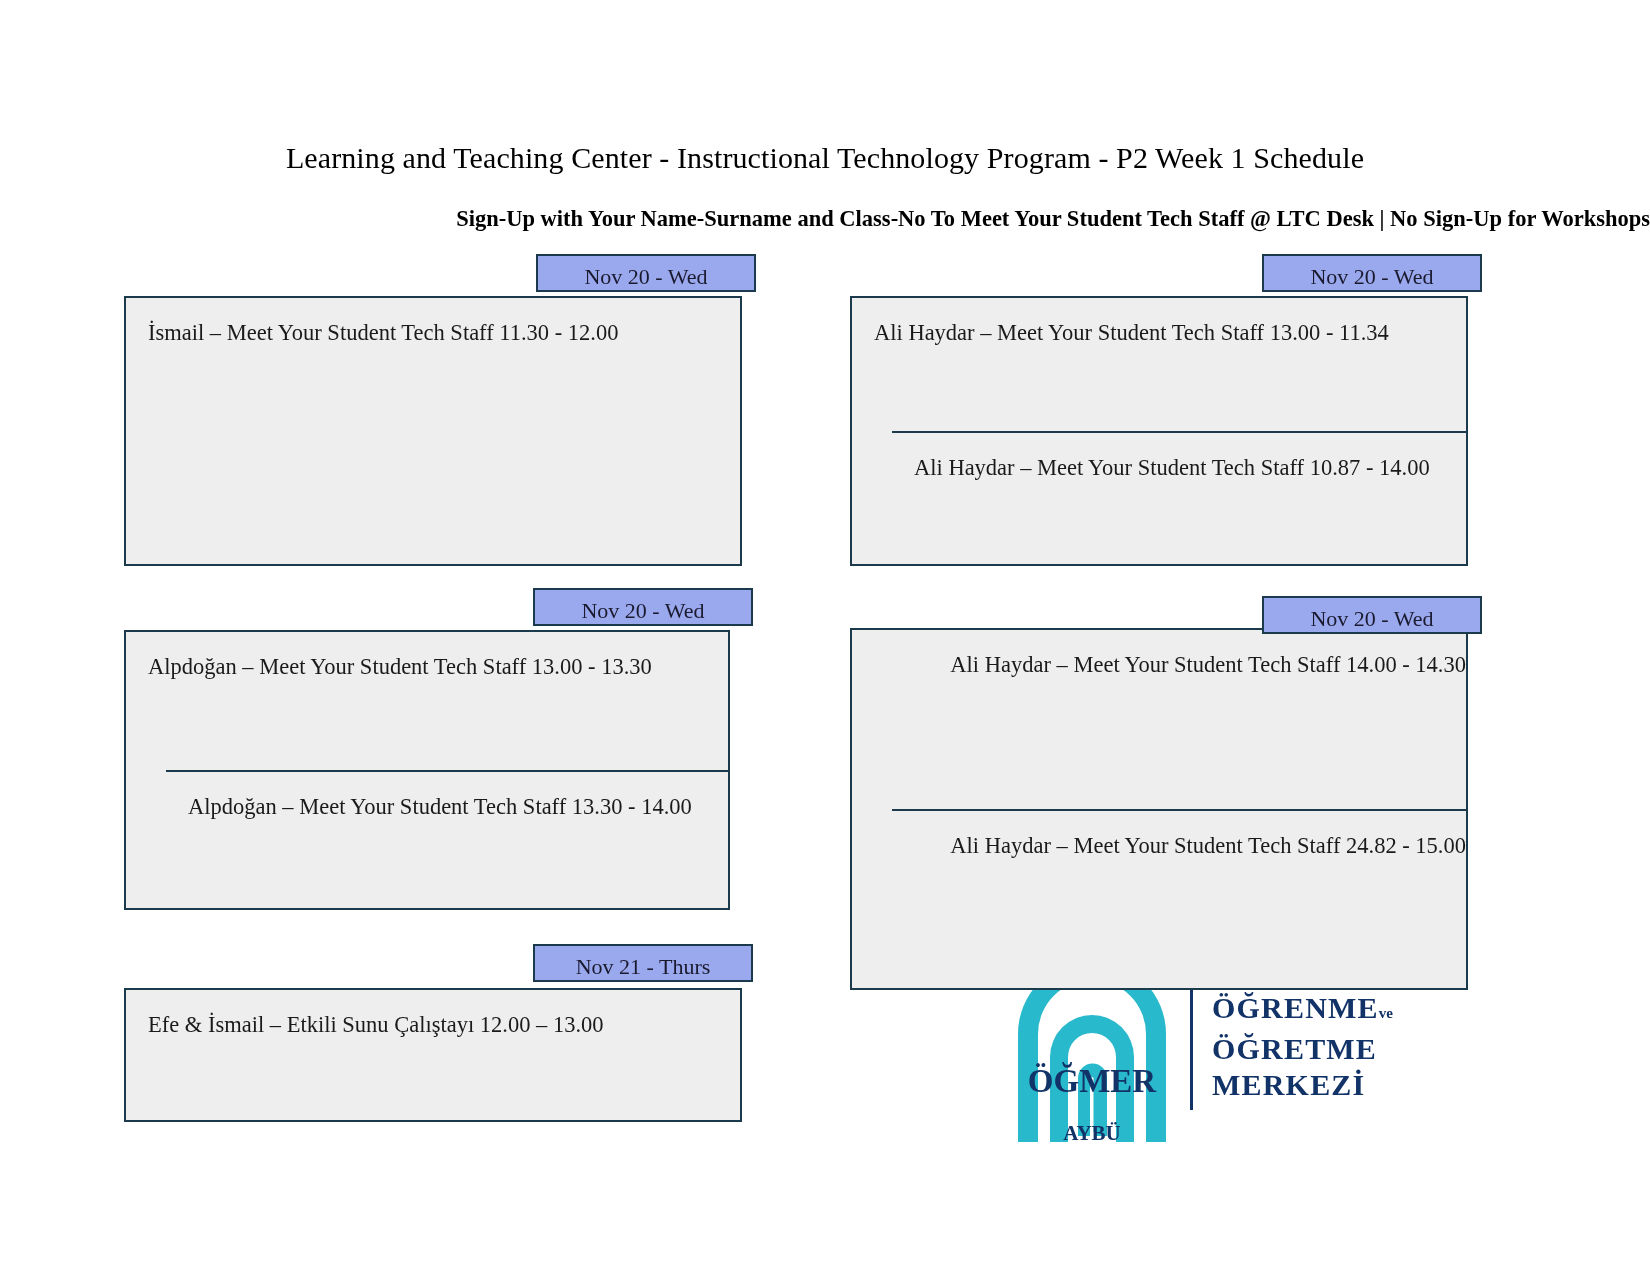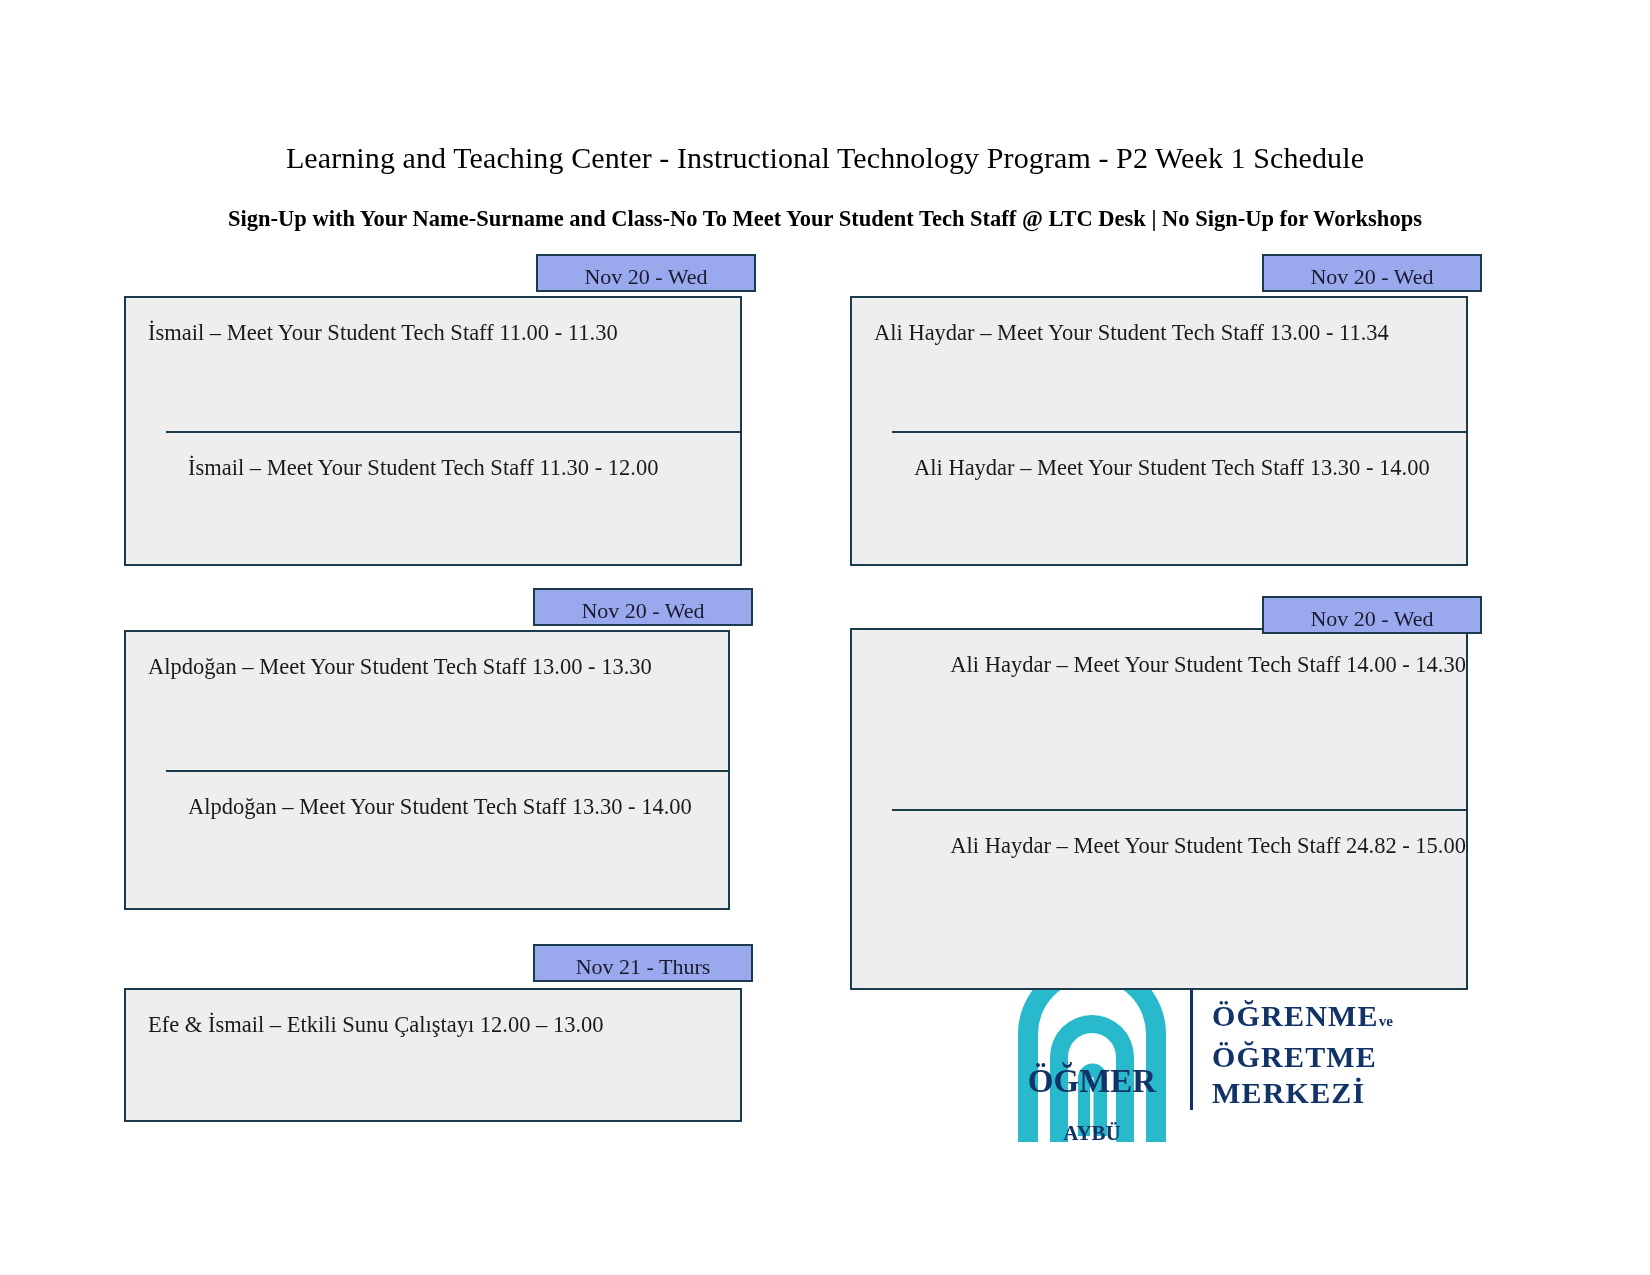--- a/index.html
+++ b/index.html
@@ -28,20 +28,21 @@
     font-size: 30px;
     font-weight: normal;
     letter-spacing: 0.1px;
     line-height: 1.2;
   }
   .doc-subtitle {
     margin-top: 29px;
     font-size: 22.5px;
     font-weight: bold;
     line-height: 1.2;
+    text-align: right;
   }
   .card-tab {
     position: absolute;
     box-sizing: border-box;
     background: #9aa8ee;
     border: 2px solid #1b3a4b;
     height: 38px;
     line-height: 42px;
     text-align: center;
     font-size: 22px;
@@ -108,21 +109,21 @@
     position: absolute;
     left: 190px;
     top: 28px;
     width: 3px;
     height: 120px;
     background: #123368;
   }
   .logo-text {
     position: absolute;
     left: 212px;
-    top: 36px;
+    top: 28px;
     color: #123368;
     font-family: "Liberation Serif", "DejaVu Serif", serif;
     font-weight: bold;
     font-size: 30px;
     line-height: 36px;
     letter-spacing: 1.2px;
   }
   .logo-text .ve {
     font-size: 15px;
     letter-spacing: 0;
@@ -132,28 +133,27 @@
 </head>
 <body>
 
 <div class="title-block">
   <div class="doc-title">Learning and Teaching Center - Instructional Technology Program - P2 Week 1 Schedule</div>
   <div class="doc-subtitle">Sign-Up with Your Name-Surname and Class-No To Meet Your Student Tech Staff @ LTC Desk | No Sign-Up for Workshops</div>
 </div>
 
 <div class="card-tab tab-l1">Nov 20 - Wed</div>
 <div class="card-body card-l1">
-  <div class="card-row">İsmail – Meet Your Student Tech Staff 11.00 - 11.30</div>
   <div class="card-row">İsmail – Meet Your Student Tech Staff 11.30 - 12.00</div>
 </div>
 
 <div class="card-tab tab-r1">Nov 20 - Wed</div>
 <div class="card-body card-r1">
   <div class="card-row">Ali Haydar – Meet Your Student Tech Staff 13.00 - 11.34</div>
-  <div class="card-row">Ali Haydar – Meet Your Student Tech Staff 13.30 - 14.00</div>
+  <div class="card-row">Ali Haydar – Meet Your Student Tech Staff 10.87 - 14.00</div>
 </div>
 
 <div class="card-tab tab-l2">Nov 20 - Wed</div>
 <div class="card-body card-l2">
   <div class="card-row">Alpdoğan – Meet Your Student Tech Staff 13.00 - 13.30</div>
   <div class="card-row">Alpdoğan – Meet Your Student Tech Staff 13.30 - 14.00</div>
 </div>
 
 <div class="card-tab tab-r2">Nov 20 - Wed</div>
 <div class="card-body card-r2">

